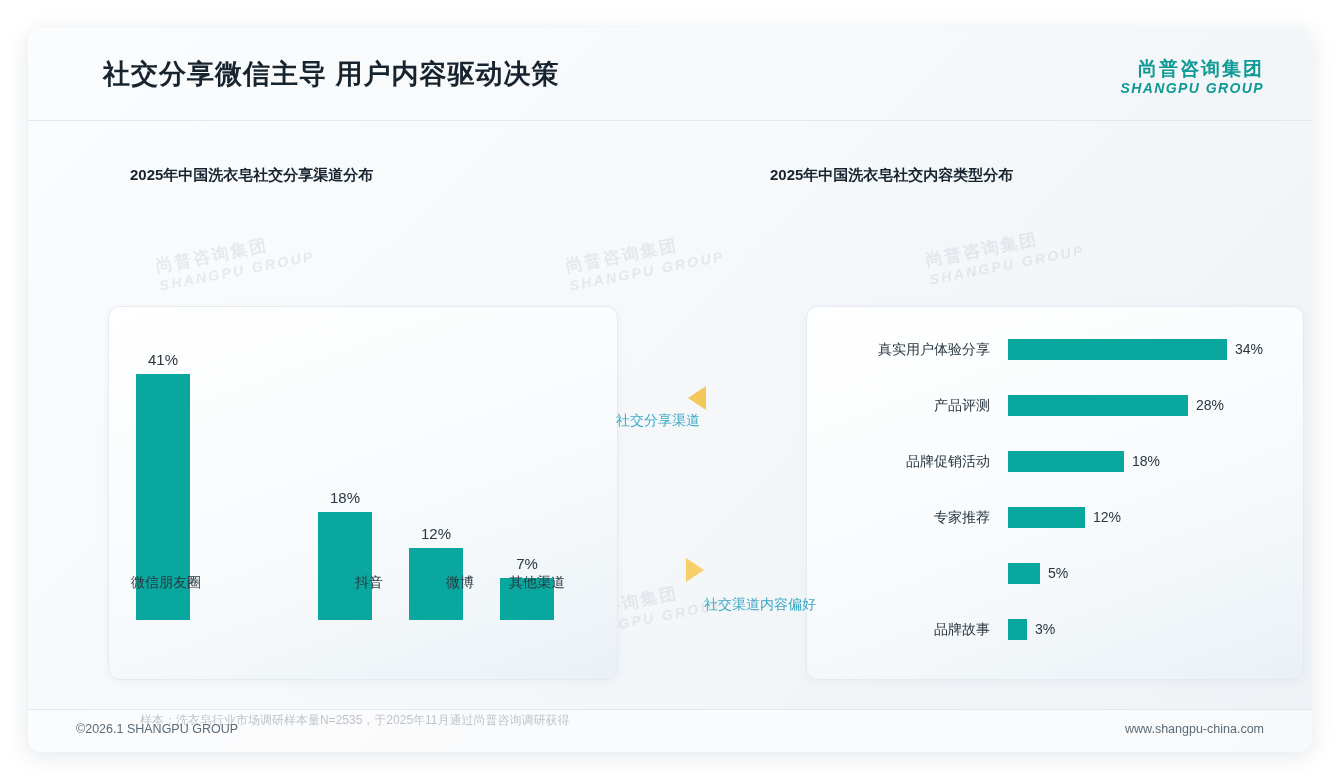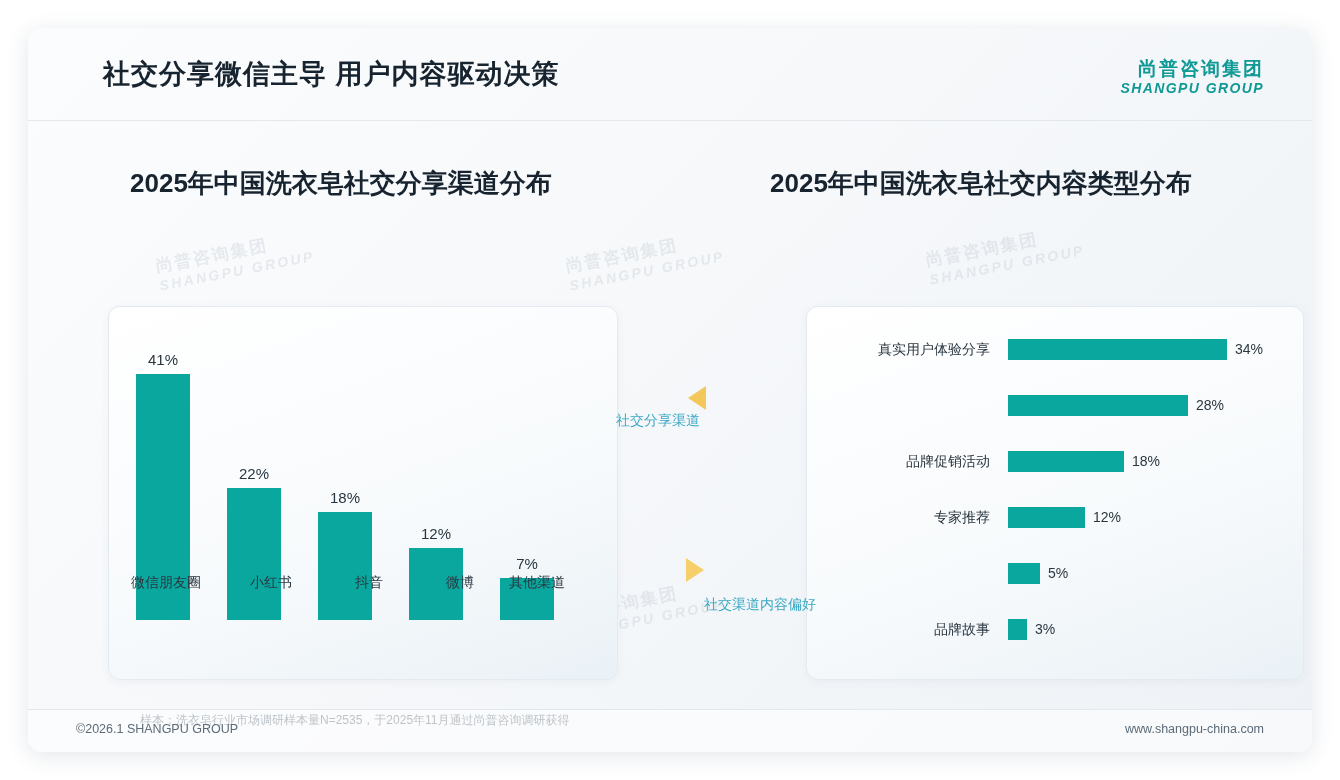--- a/index.html
+++ b/index.html
@@ -60,21 +60,21 @@
     font-size: 14px;
     font-weight: bold;
     color: #0f9a95;
     font-style: italic;
     letter-spacing: 1.4px;
   }
 
   
   .panel-title {
     position: absolute;
-    font-size: 26px;
+    font-size: 15px;
     font-weight: bold;
     color: #17242f;
   }
   #left-title  { left: 102px; top: 138px; }
   #right-title { left: 742px; top: 138px; }
 
   .card {
     position: absolute;
     background: linear-gradient(160deg, #ffffff 0%, #f7fafc 60%, #eaf1f6 100%);
     border: 1px solid #e3eaf0;
@@ -269,25 +269,20 @@
 
   <div class="card" id="left-card"></div>
   <div class="card" id="right-card"></div>
 
   <div id="col-chart">
       <div class="col-item" style="left: 28px;">
         <div class="col-val" style="bottom: 252px;">41%</div>
         <div class="col-bar" style="height: 246px; background: rgb(10, 167, 158);"></div>
         <div class="col-lab">微信朋友圈</div>
       </div>
-      <div class="col-item" style="left: 119px;">
-        <div class="col-val" style="bottom: 138px;">22%</div>
-        <div class="col-bar" style="height: 132px; background: rgb(10, 167, 158);"></div>
-        <div class="col-lab">小红书</div>
-      </div>
       <div class="col-item" style="left: 210px;">
         <div class="col-val" style="bottom: 114px;">18%</div>
         <div class="col-bar" style="height: 108px; background: rgb(10, 167, 158);"></div>
         <div class="col-lab">抖音</div>
       </div>
       <div class="col-item" style="left: 301px;">
         <div class="col-val" style="bottom: 78px;">12%</div>
         <div class="col-bar" style="height: 72px; background: rgb(10, 167, 158);"></div>
         <div class="col-lab">微博</div>
       </div>
@@ -298,20 +293,21 @@
       </div>
     </div>
 
   <div id="bar-chart">
       <div class="bar-row" style="top: 30px;">
         <div class="bar-lab">真实用户体验分享</div>
         <div class="bar-fill" style="width: 219px; background: rgb(10, 167, 158);"></div>
         <div class="bar-val" style="left: 413px;">34%</div>
       </div>
       <div class="bar-row" style="top: 86px;">
+        <div class="bar-lab">产品评测</div>
         <div class="bar-fill" style="width: 180px; background: rgb(10, 167, 158);"></div>
         <div class="bar-val" style="left: 374px;">28%</div>
       </div>
       <div class="bar-row" style="top: 142px;">
         <div class="bar-lab">品牌促销活动</div>
         <div class="bar-fill" style="width: 116px; background: rgb(10, 167, 158);"></div>
         <div class="bar-val" style="left: 310px;">18%</div>
       </div>
       <div class="bar-row" style="top: 198px;">
         <div class="bar-lab">专家推荐</div>

